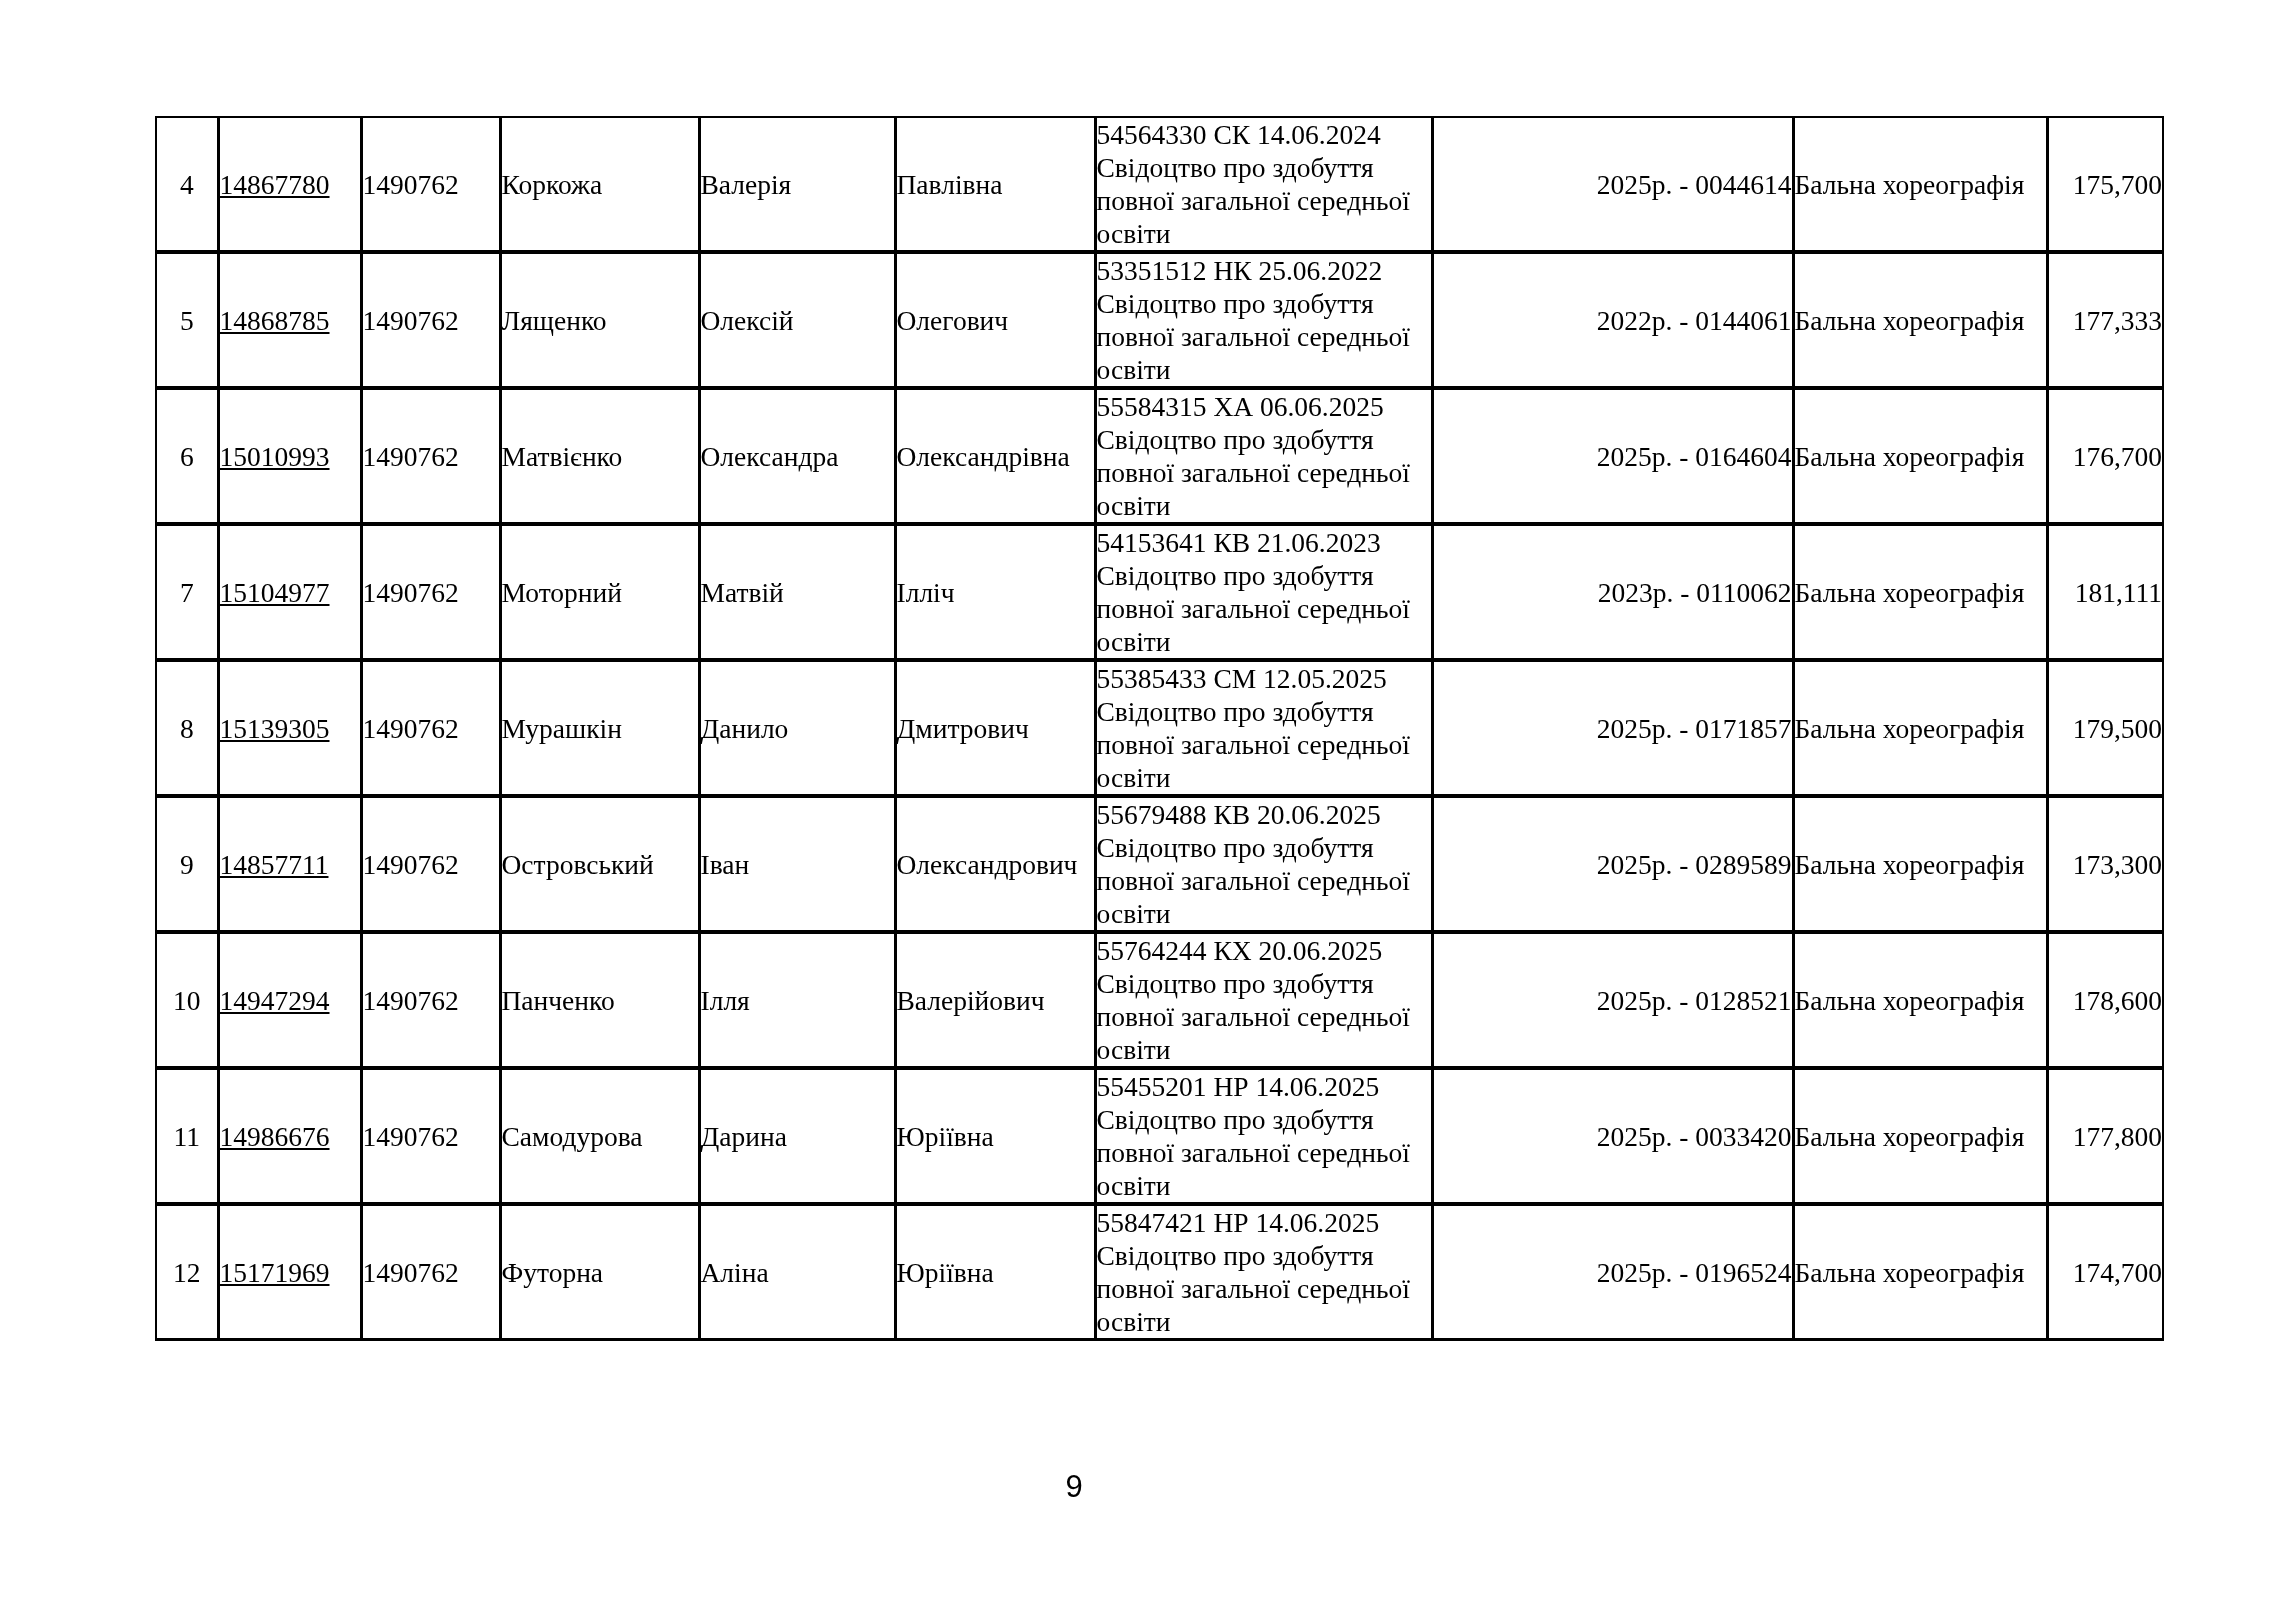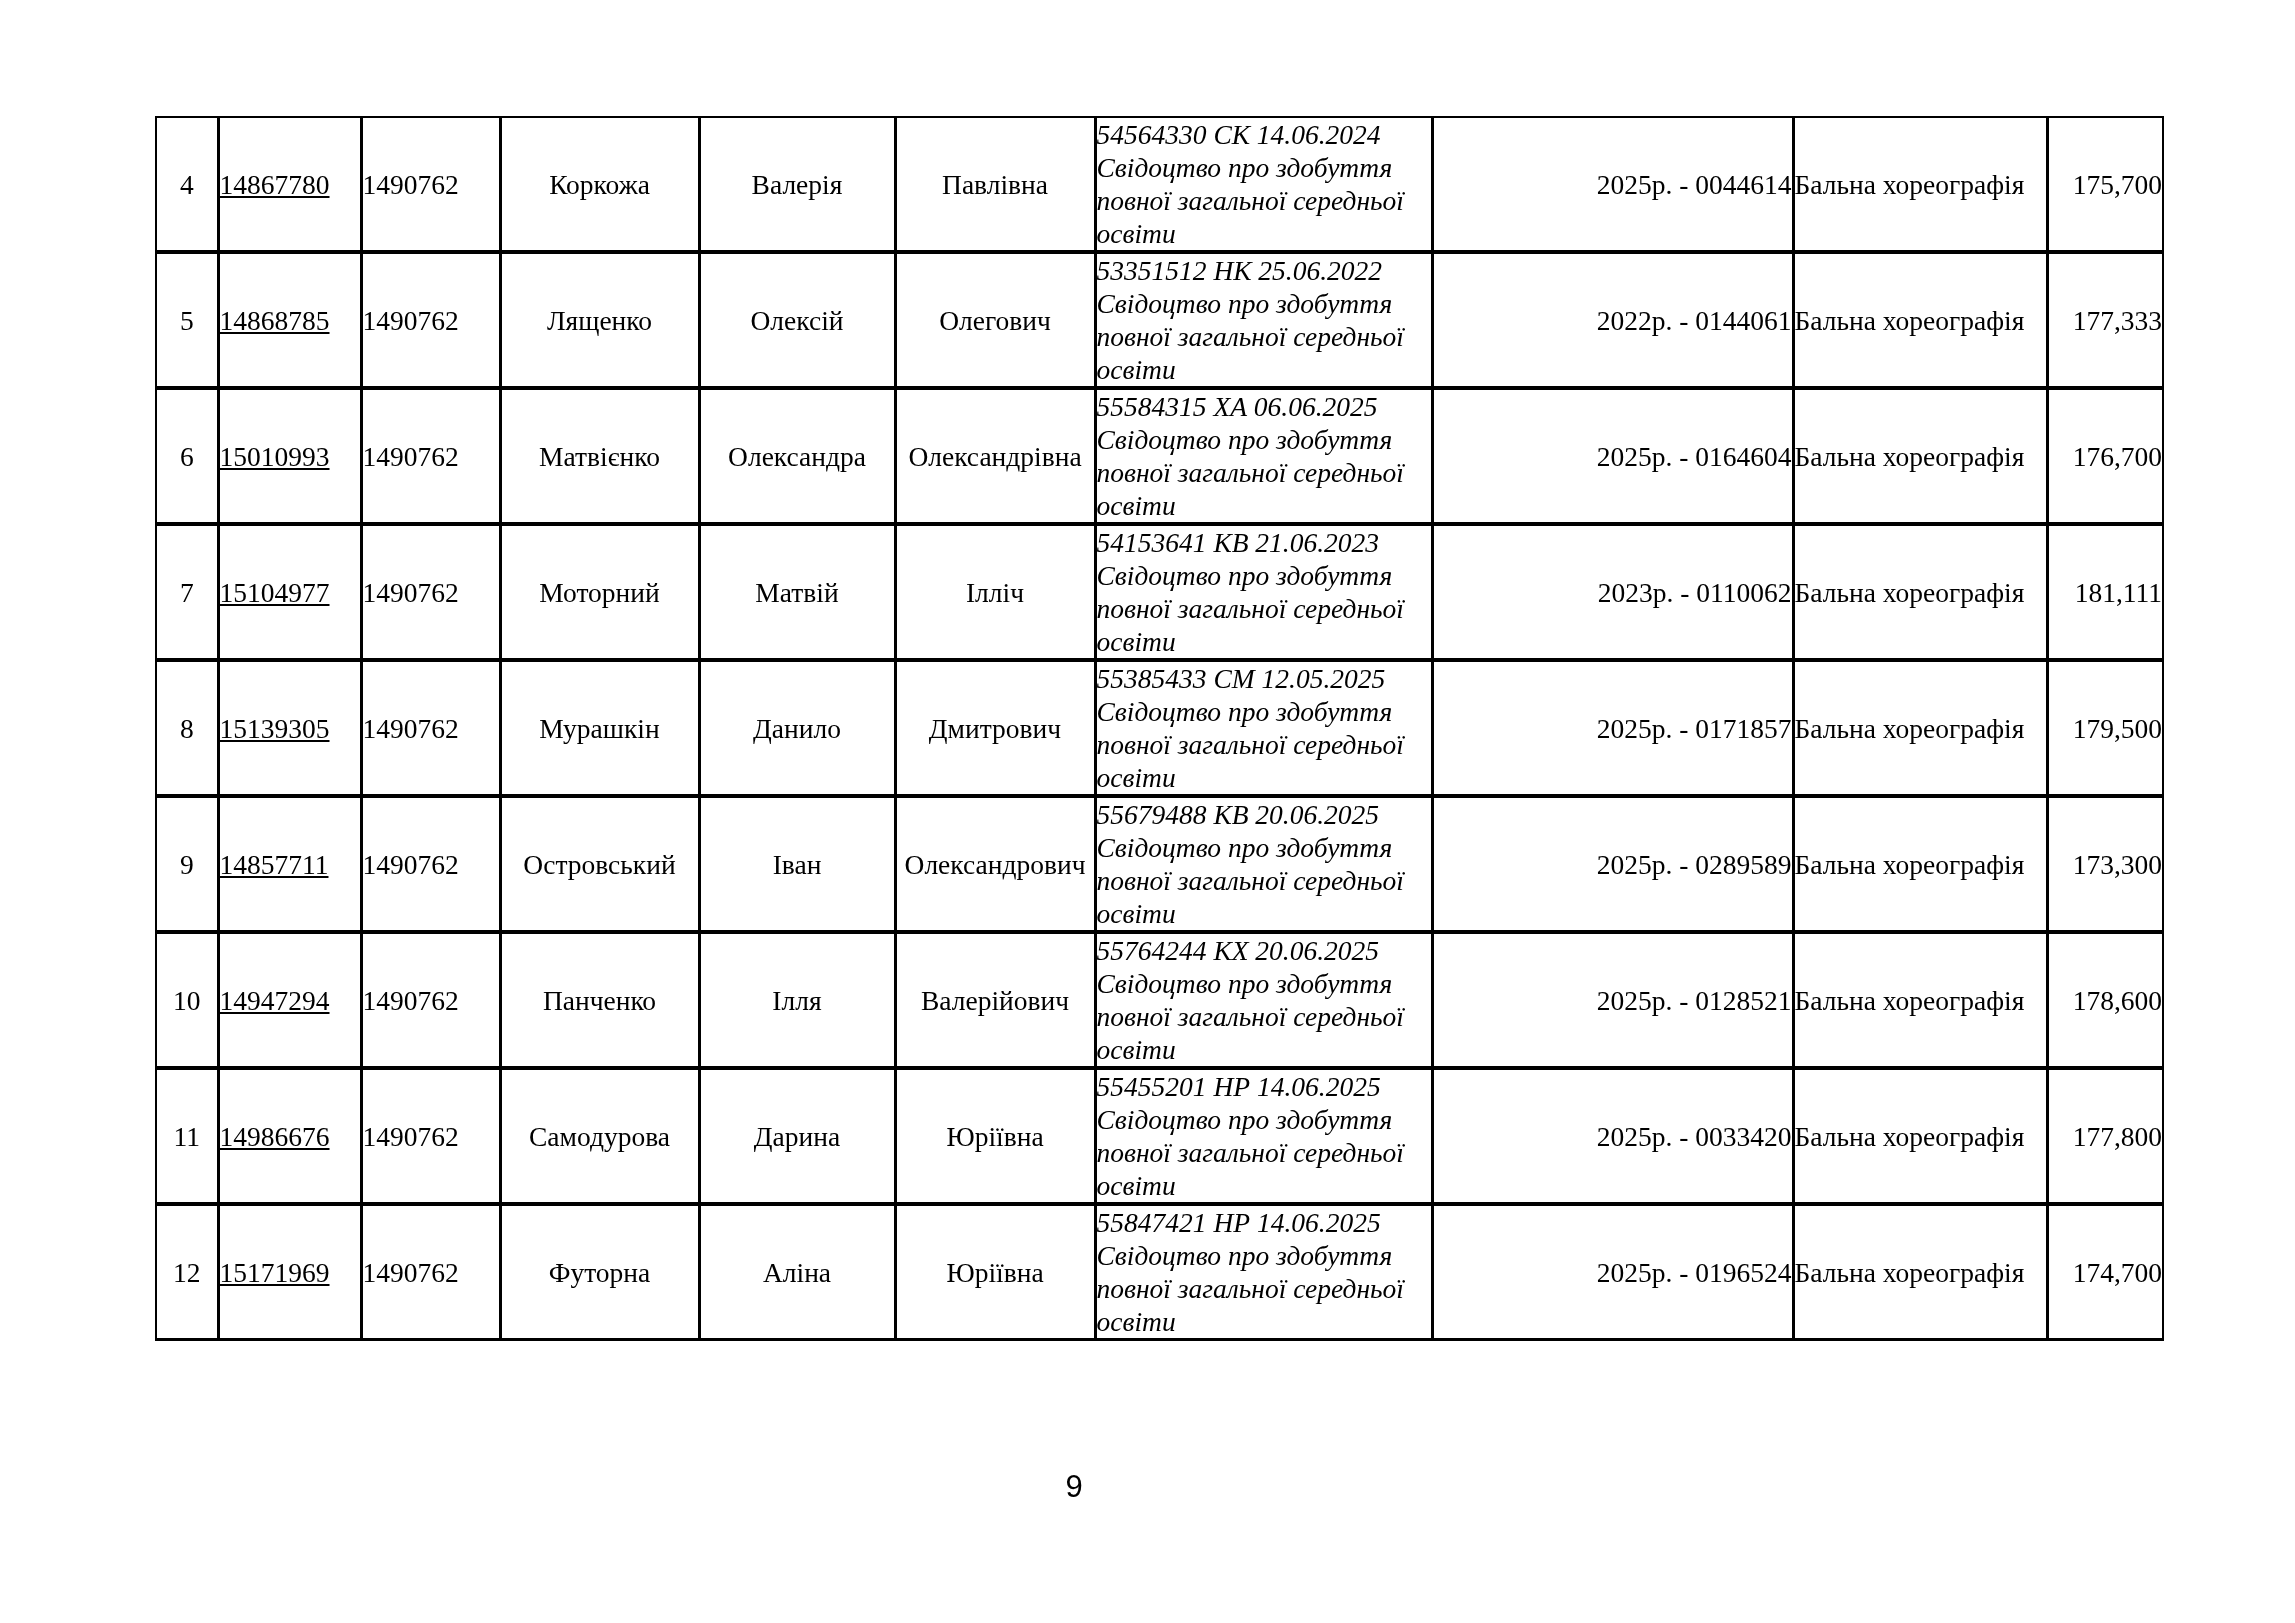--- a/index.html
+++ b/index.html
@@ -38,22 +38,22 @@
   }
   table.applicants tr { height: 134px; }
   table.applicants td:first-child  { border-left-width: 2px; }
   table.applicants td:last-child   { border-right-width: 2px; }
   table.applicants tr:first-child td { border-top-width: 2px; }
   table.applicants tr:last-child td  { border-bottom-width: 3.3px; }
 
   td.c-num  { text-align: center; }
   td.c-id   { text-align: left; text-decoration: underline; }
   td.c-code { text-align: left; }
-  td.c-name { text-align: center; padding-left: 5.9px; padding-right: 2.6px; }
-  td.c-doc  { vertical-align: top; text-align: left; padding: 2px 3.9px 0 5.9px; font-style: italic; }
+  td.c-name { text-align: left; padding-left: 5.9px; padding-right: 2.6px; }
+  td.c-doc  { vertical-align: top; text-align: left; padding: 2px 3.9px 0 5.9px; }
   td.c-year { vertical-align: top; text-align: right; padding: 2px 2.6px 0 5.9px; white-space: nowrap; }
   td.c-spec { vertical-align: top; text-align: left; padding: 2px 0 0 5.9px; white-space: nowrap; }
   td.c-score{ vertical-align: top; text-align: right; padding-top: 2px; }
 
   .page-number {
     position: absolute;
     left: 0;
     top: 1470px;
     width: 2148px;
     text-align: center;

